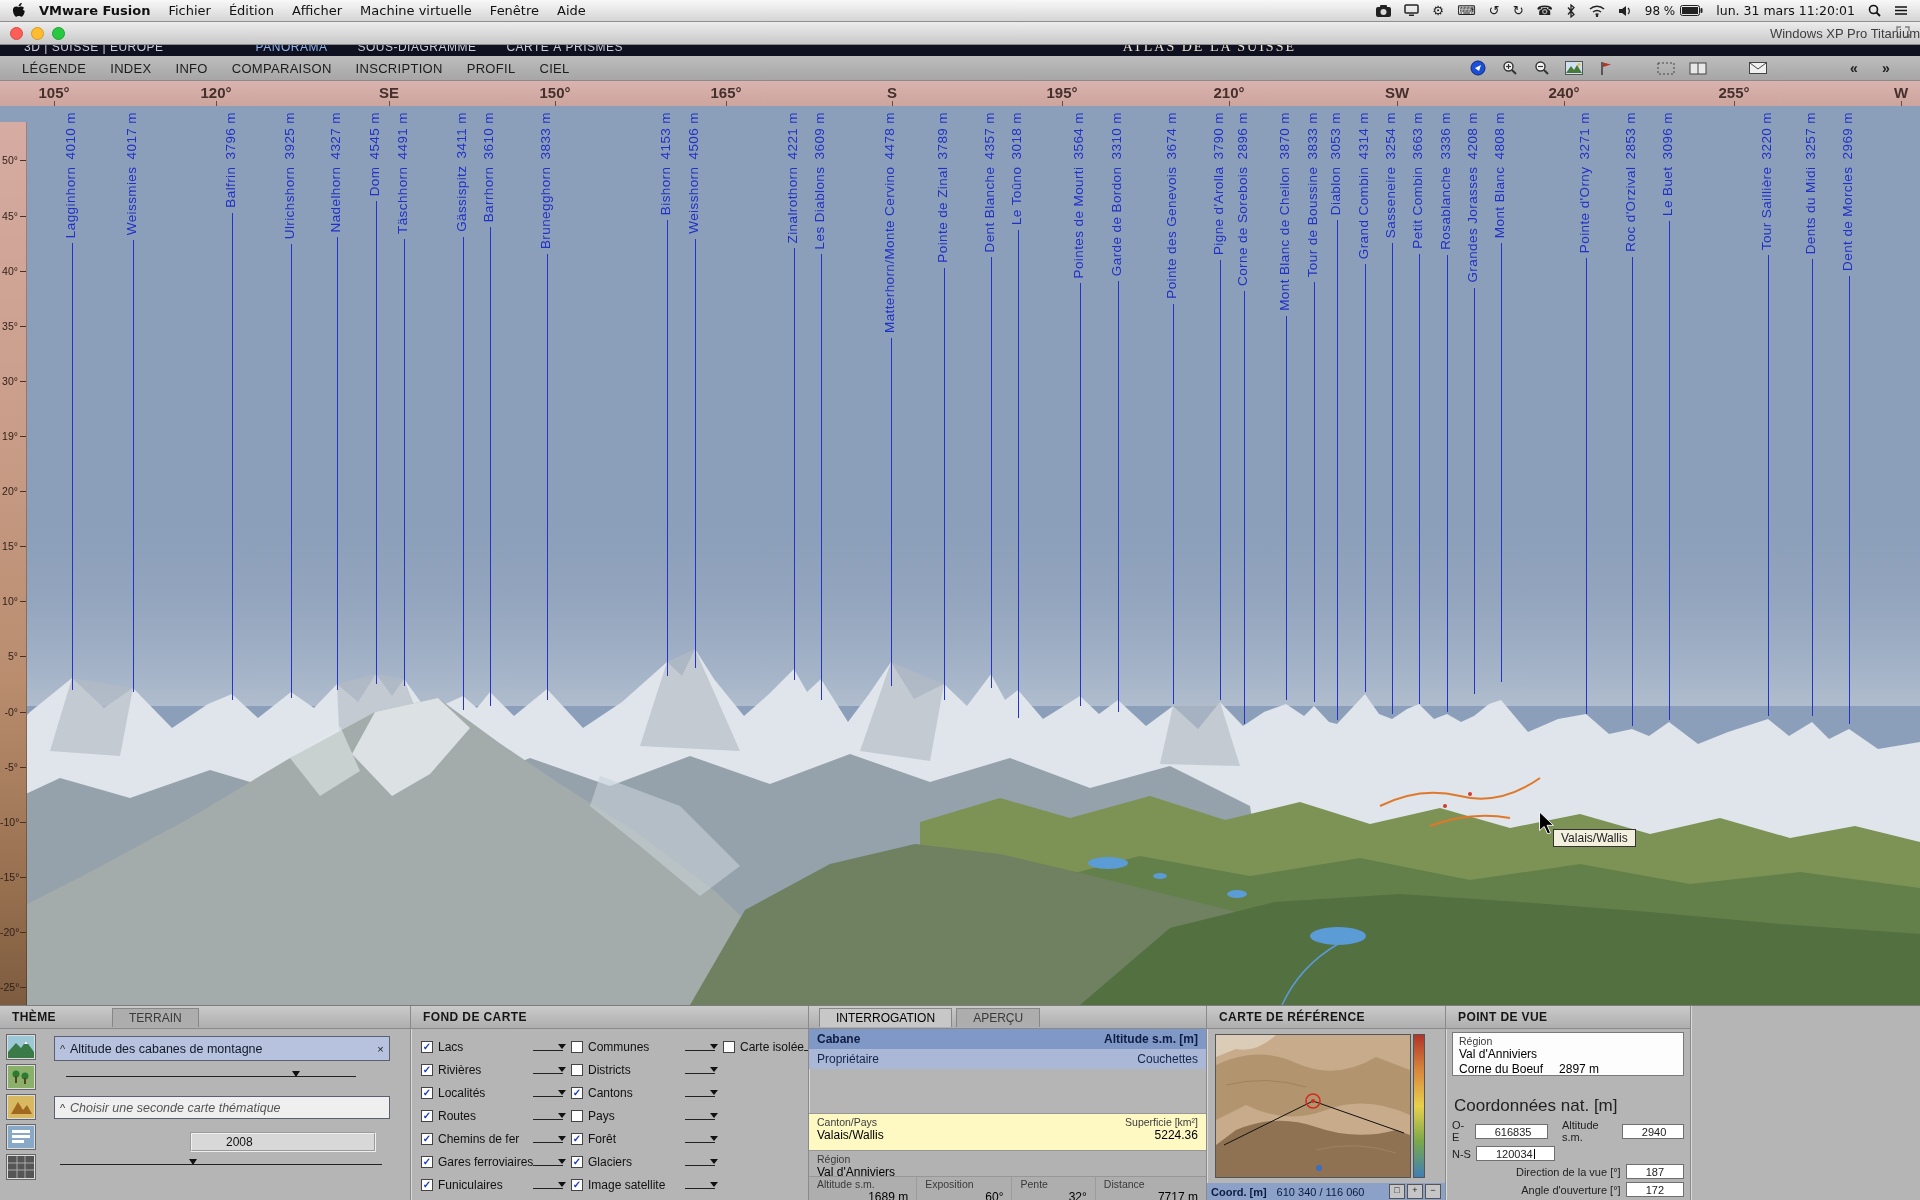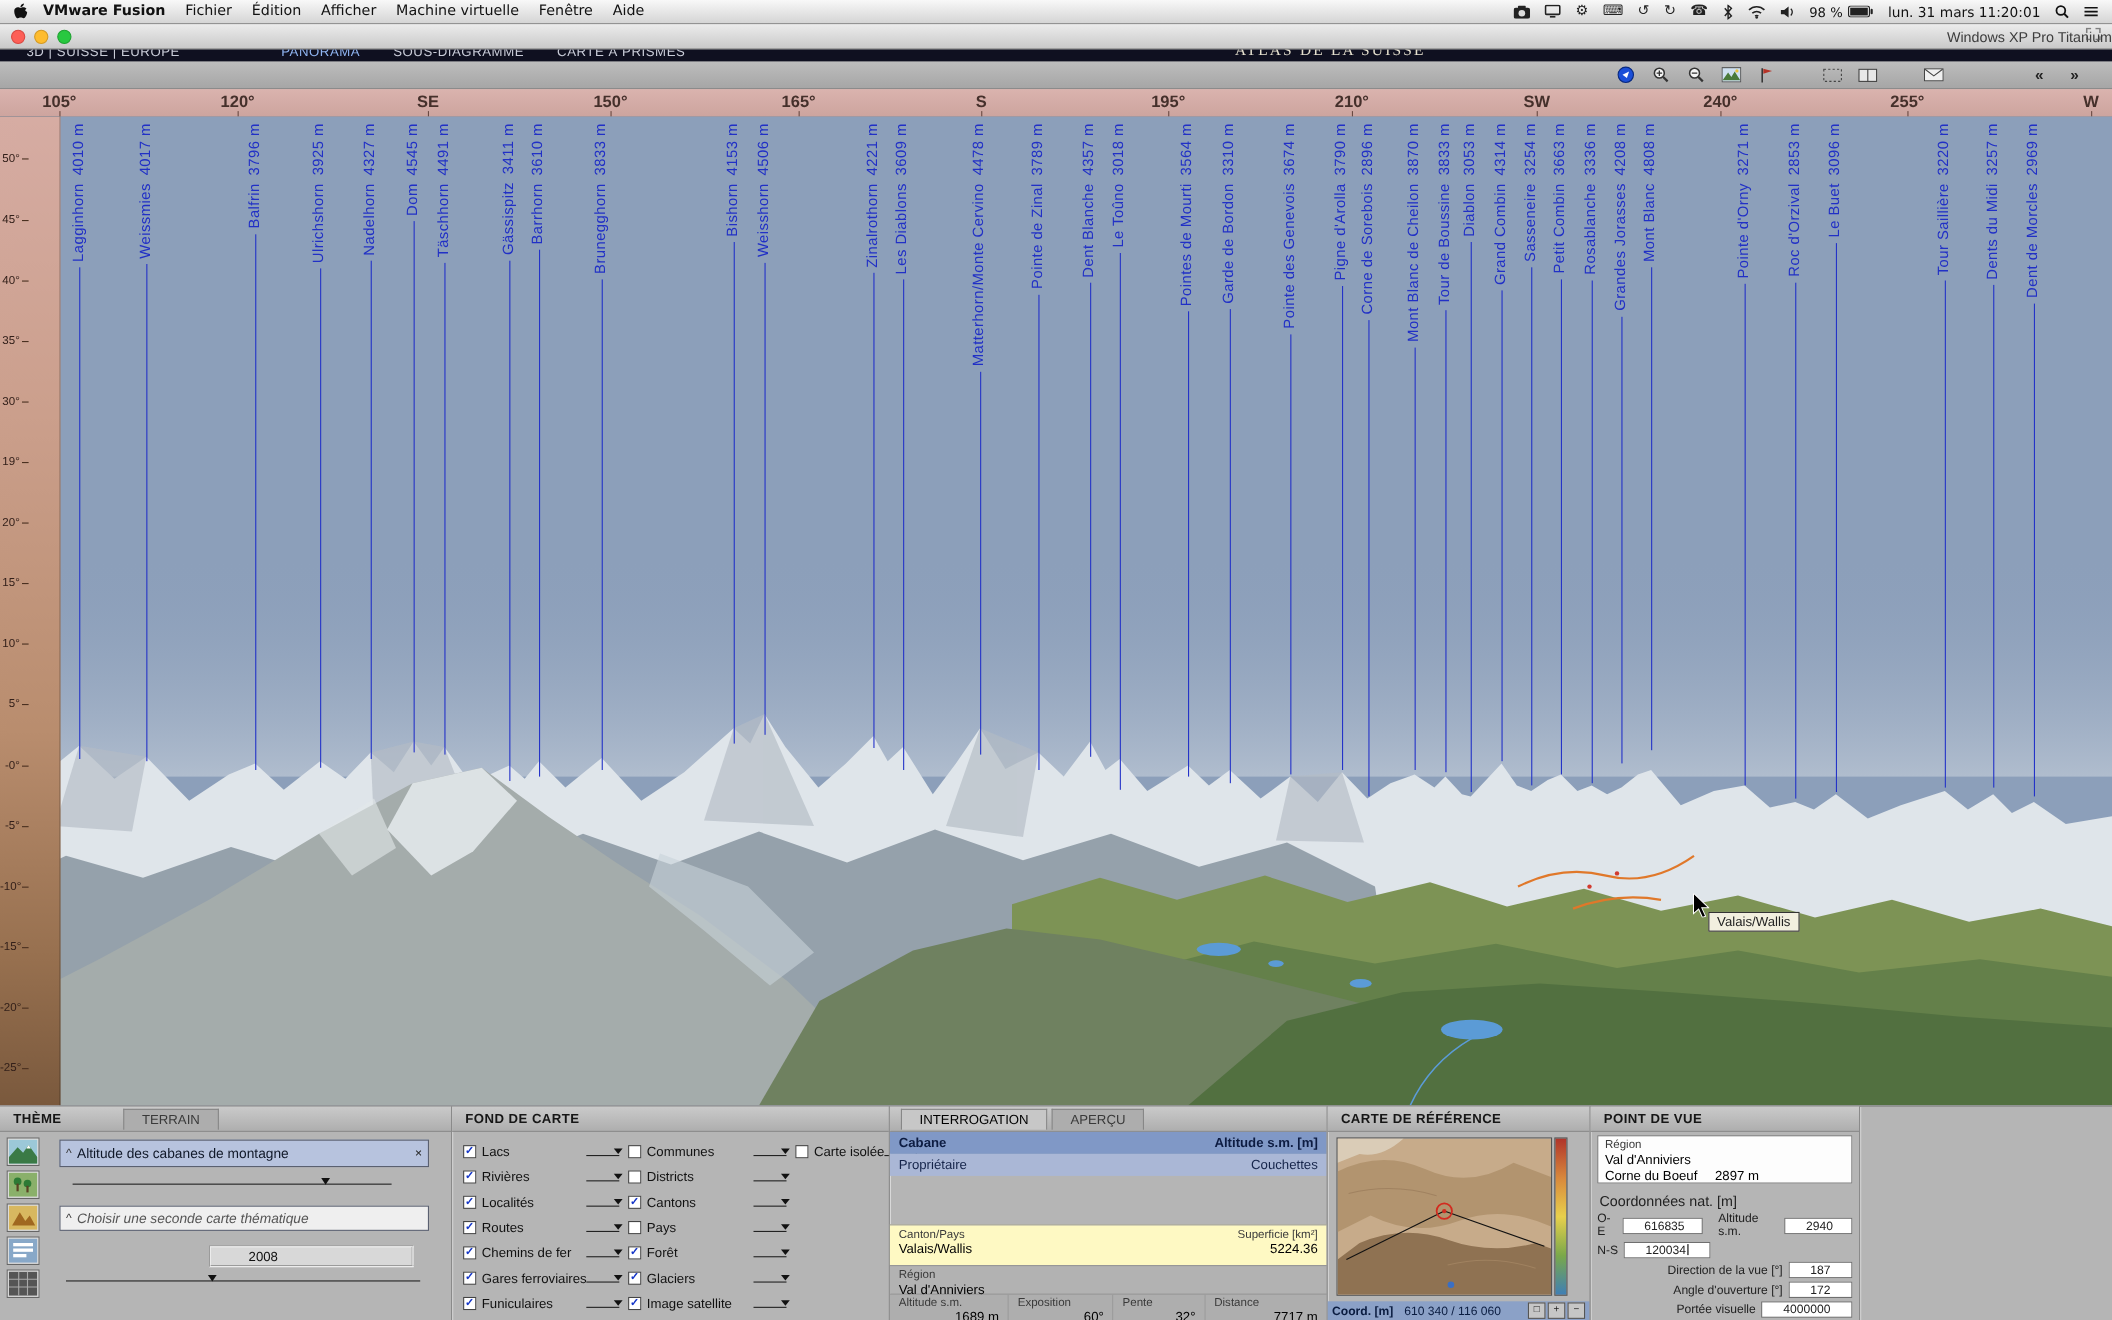--- a/index.html
+++ b/index.html
@@ -64,23 +64,23 @@
   .compass-tick{position:absolute;bottom:0;width:1px;height:5px;background:#6a4a42;}
 
   
   #panorama{position:absolute;top:106px;left:0;width:1920px;height:899px;background:#8c9fba;overflow:hidden;}
   #terrain{position:absolute;top:0;left:0;z-index:0;}
   #peak-layer{position:absolute;inset:0;z-index:2;}
   .peak-label{position:absolute;top:6px;writing-mode:vertical-rl;transform:rotate(180deg);
     font-size:13.5px;letter-spacing:.4px;color:#2130c6;white-space:nowrap;
     line-height:15px;width:15px;z-index:2;}
   .peak-line{position:absolute;width:1px;background:#2433c8;z-index:1;}
-  #scale-strip{position:absolute;left:0;top:0;width:26px;height:899px;z-index:3;
+  #scale-strip{position:absolute;left:0;top:16px;width:26px;height:899px;z-index:3;
     background:linear-gradient(#d6aca3 0%,#cb9f8c 30%,#b98d6e 62%,#97704f 85%,#7a593d 100%);
-    border-right:1px solid rgba(0,0,0,.25);padding-left:28px;}
+    border-right:1px solid rgba(0,0,0,.25);}
   .scale-label{position:absolute;left:0;width:18px;text-align:right;
     font-size:10.5px;color:#33201a;}
   .scale-tick{position:absolute;left:20px;width:6px;height:1px;background:#4a3020;}
   #tooltip{position:absolute;left:1553px;top:723px;z-index:5;background:#f2efdf;
     border:1px solid #333;font-size:12px;color:#222;padding:1px 7px;white-space:nowrap;}
   #cursor{position:absolute;left:1539px;top:706px;z-index:6;}
 
   
   #panels{position:absolute;top:1005px;left:0;width:1920px;height:195px;display:flex;
     background:#b5b5b5;border-top:1px solid #7c7c7c;box-sizing:border-box;}
@@ -161,21 +161,21 @@
   .ref-footer .cl{font-weight:bold;margin-right:10px;}
   .ref-btns{margin-left:auto;display:flex;gap:2px;}
   .ref-btn{width:14px;height:13px;background:#c6c6c6;border:1px solid #555;font-size:9px;
     line-height:11px;text-align:center;color:#222;}
 
   
   .pov-body{padding:3px 6px;font-size:11px;color:#222;}
   .pov-white{background:#fdfdfd;border:1px solid #7a7a7a;padding:2px 6px;height:44px;box-sizing:border-box;}
   .pov-white .ival{font-size:12px;}
   .pov-summit{display:flex;gap:16px;font-size:12px;color:#000;margin-top:1px;}
-  .coords{margin:8px 0 2px 2px;font-size:13px;color:#222;}
+  .coords{margin:20px 0 2px 2px;font-size:17px;color:#222;}
   .pov-row{display:flex;align-items:center;margin-top:3px;}
   .pov-row.r{justify-content:flex-end;}
   .flbl{margin-right:5px;}
   .flbl.alt{margin-left:14px;}
   .field{display:inline-block;background:#fff;border:1px solid #6f6f6f;padding:0 19px;
     font-size:11px;height:15px;line-height:14px;box-sizing:border-box;min-width:24px;}
   .caret{display:inline-block;width:1px;height:10px;background:#000;margin-left:1px;vertical-align:-1px;}
 </style>
 </head>
 <body>
@@ -283,20 +283,21 @@
     <span id="atlas-tabs">
         <span class="strip-tab active">PANORAMA</span>
         <span class="strip-tab">SOUS-DIAGRAMME</span>
         <span class="strip-tab">CARTE À PRISMES</span>
       </span>
     <span class="strip-right">ATLAS DE LA SUISSE</span>
   </div>
 </div>
 
 <div id="atlas-menu">
+  <span id="atlas-menu-items"><span class="atlas-menu-item">LÉGENDE</span><span class="atlas-menu-item">INDEX</span><span class="atlas-menu-item">INFO</span><span class="atlas-menu-item">COMPARAISON</span><span class="atlas-menu-item">INSCRIPTION</span><span class="atlas-menu-item">PROFIL</span><span class="atlas-menu-item">CIEL</span></span>
   <span id="atlas-toolbar">
       <span class="tool-btn">
         <svg width="16" height="16" viewBox="0 0 16 16">
           <circle cx="8" cy="8" r="7" fill="#1b4fd8" stroke="#0a2a80"></circle>
           <path d="M5 8 L11 5 L9 11 Z" fill="#fff"></path>
         </svg>
       </span>
       <span class="tool-btn">
         <svg width="16" height="16" viewBox="0 0 16 16">
           <circle cx="6.5" cy="6.5" r="4.5" fill="#f5f5f5" stroke="#333" stroke-width="1.4"></circle>

